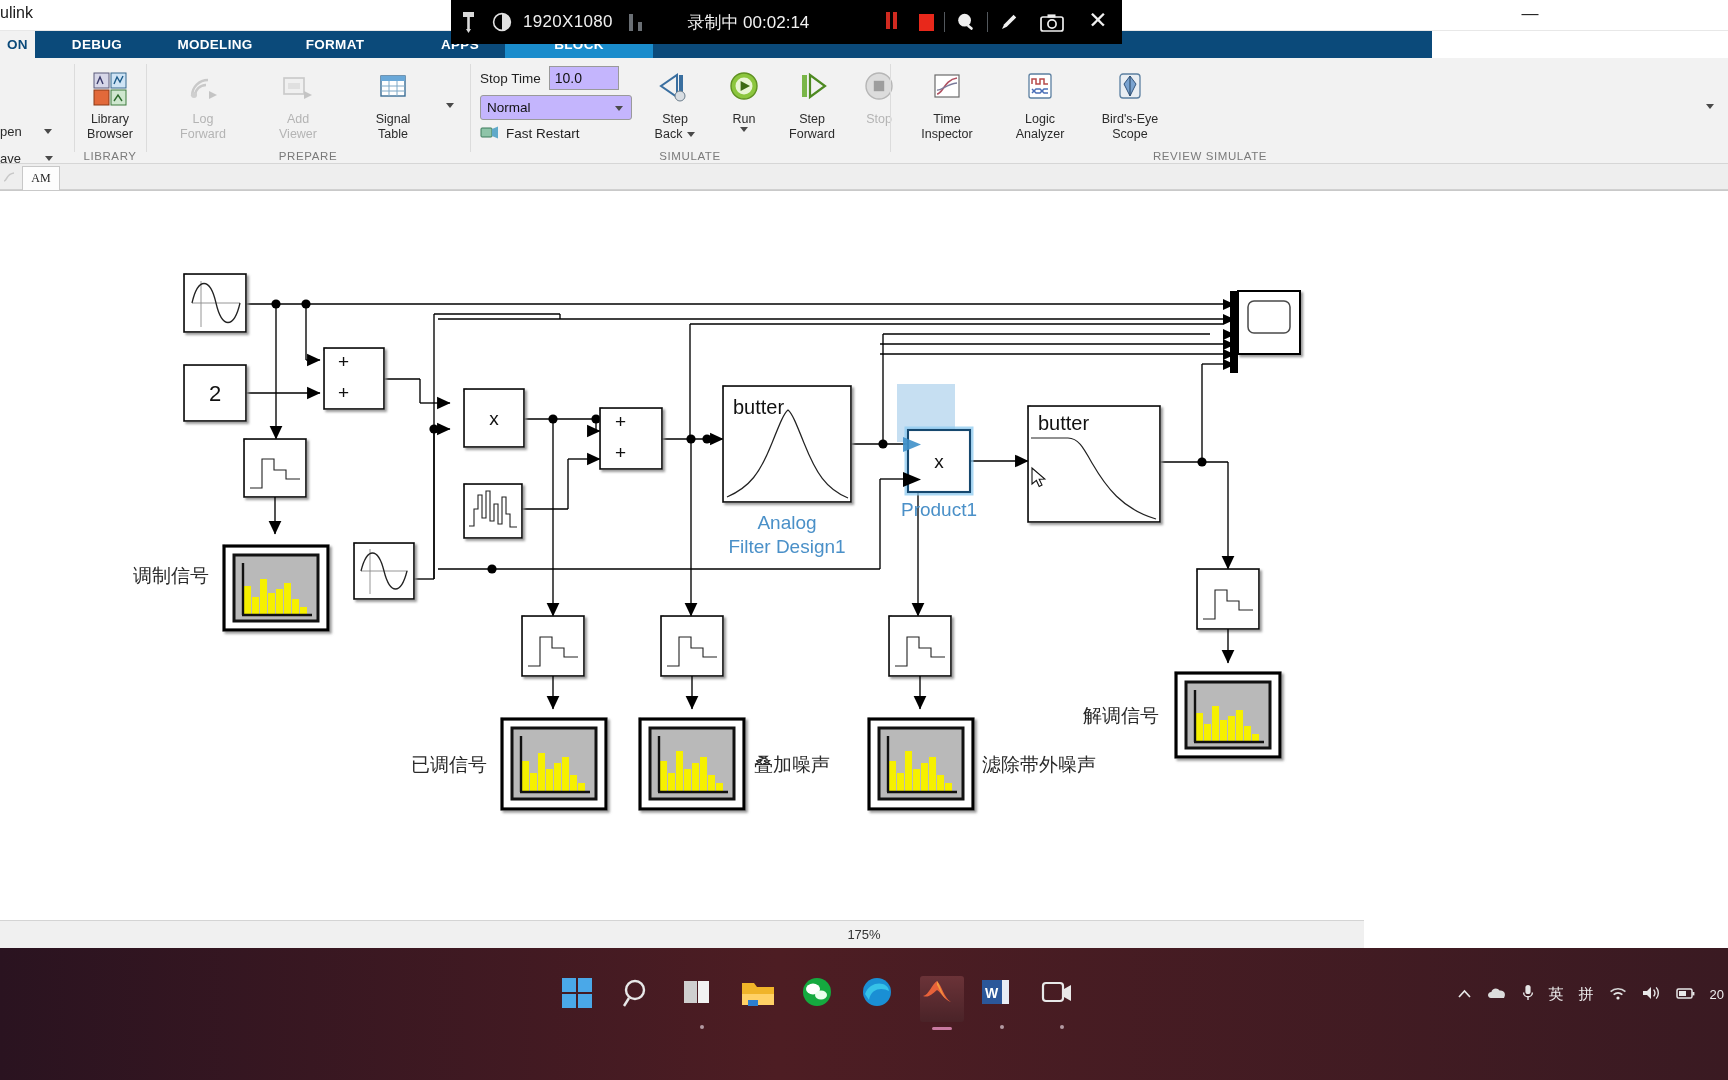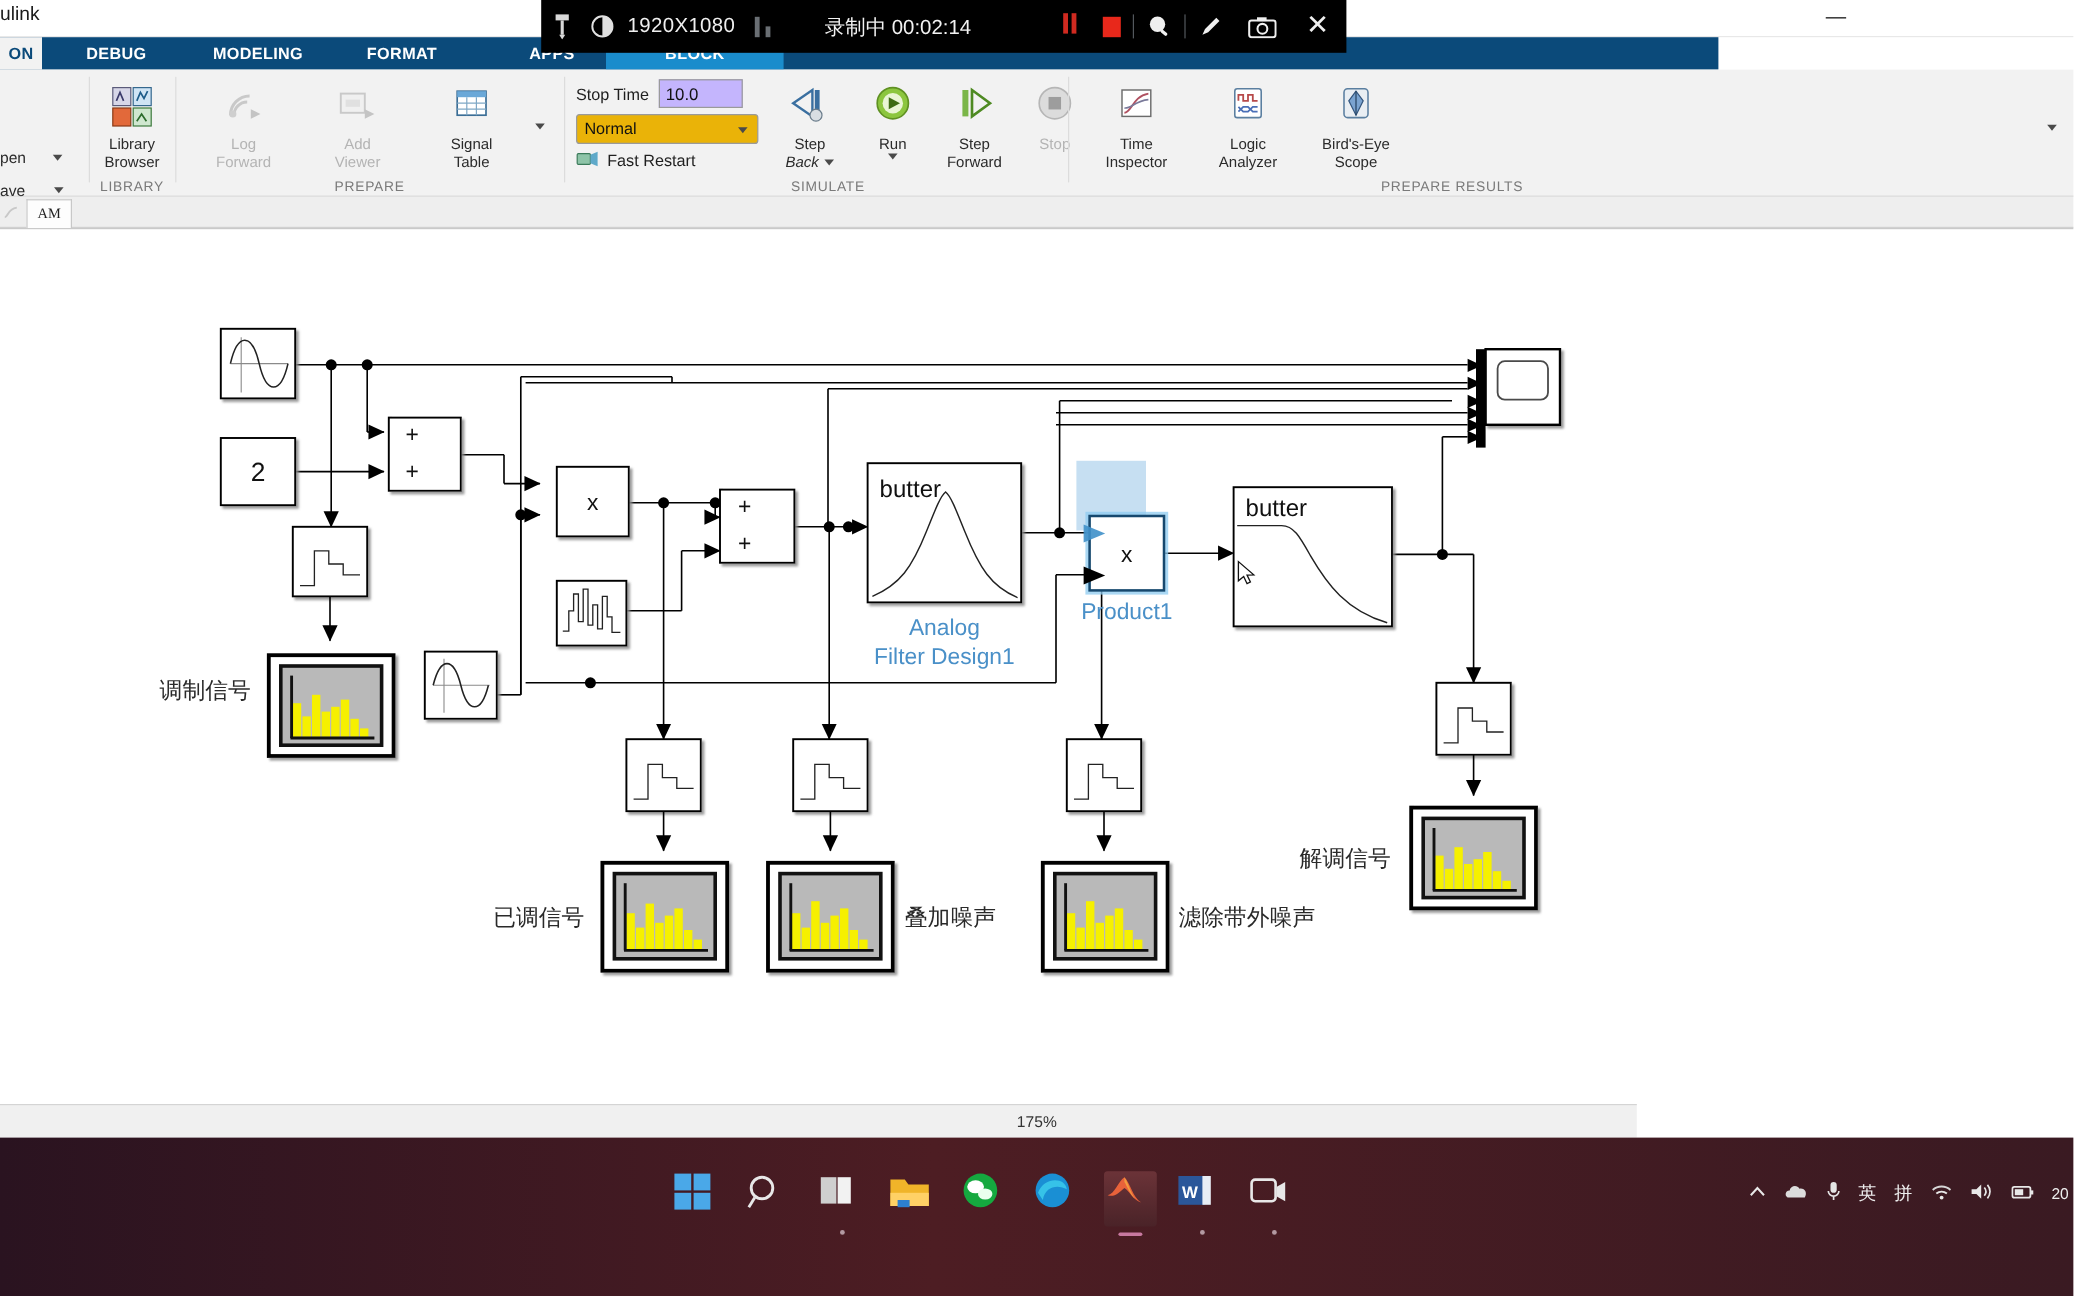--- a/index.html
+++ b/index.html
@@ -91,21 +91,21 @@
 
   .stoptime-row {
     position: absolute; display: flex; align-items: center; gap: 8px;
   }
   .lbl-small { font-size: 13.5px; color: #1f1f1f; }
   .txtinput {
     width: 70px; height: 24px; background: #c4b5fd; border: 1px solid #9a9a9a;
     font-size: 14px; color: #111; padding: 0 5px; line-height: 22px;
   }
   .selectbox {
-    position: absolute; width: 152px; height: 25px; background: #eab308;
+    position: absolute; width: 152px; height: 25px; background: #c4b5fd;
     border: 1px solid #9a9a9a; border-radius: 3px; font-size: 13.5px; color: #111;
     padding: 0 6px; line-height: 23px; display: flex; align-items: center;
   }
   .selectbox .cv { position: absolute; right: 8px; top: 10px; }
   .fastrestart { position: absolute; display: flex; align-items: center; gap: 7px; font-size: 13.5px; color: #1f1f1f; }
 
   .tab-strip {
     position: absolute; left: 0; top: 164px; width: 1728px; height: 26px;
     background: #eeeeee; border-bottom: 1px solid #d0d0d0;
   }
@@ -343,21 +343,21 @@
         <span>Fast Restart</span>
       </div>
 
       <div class="btn-big dim" style="left:168px;top:12px;">
         <svg width="40" height="38" viewBox="0 0 40 38">
           <polygon points="22,5 22,27 6,16" fill="none" stroke="#3a6fa0" stroke-width="2"></polygon>
           <rect x="24" y="5" width="4" height="22" fill="#3a6fa0"></rect>
           <circle cx="25" cy="26" r="5" fill="#d8dde2" stroke="#6b7d8c"></circle>
         </svg>
         <div class="lbl" style="color:#2b2b2b;">Step</div>
-        <div style="display:flex;align-items:center;justify-content:center;gap:5px;font-style:italic;">
+        <div style="display:flex;align-items:center;justify-content:center;gap:5px;">
           <span class="lbl" style="color:#2b2b2b;">Back</span>
           <span class="caret"></span>
         </div>
       </div>
 
       <div class="btn-big" style="left:237px;top:12px;">
         <svg width="38" height="38" viewBox="0 0 38 38">
           <circle cx="19" cy="16" r="13" fill="#8cc63e" stroke="#5f9122" stroke-width="1.4"></circle>
           <circle cx="19" cy="16" r="8.5" fill="#e9f5d4"></circle>
           <polygon points="15.6,11 25,16 15.6,21" fill="#3d6b12"></polygon>
@@ -412,21 +412,21 @@
       </div>
       <div class="btn-big" style="left:203px;top:12px;">
         <svg width="38" height="38" viewBox="0 0 38 38">
           <rect x="9" y="4" width="20" height="24" rx="3" fill="#e9eef3" stroke="#5b7fa0" stroke-width="1.3"></rect>
           <path d="M19 6 L13 14 L19 26 L25 14 Z" fill="#7aa3d0" stroke="#33557d"></path>
           <line x1="19" y1="6" x2="19" y2="26" stroke="#23405f"></line>
         </svg>
         <div class="lbl">Bird's-Eye</div>
         <div class="lbl">Scope</div>
       </div>
-      <div class="rgroup-label" style="left:170px;width:300px;">PREPARE RESULTS</div>
+      <div class="rgroup-label" style="left:170px;width:300px;">REVIEW SIMULATE</div>
     </div>
 
     <div style="position:absolute;right:14px;top:46px;" class="caret"></div>
   </div>
 
   <div class="tab-strip">
     <div style="position:absolute;left:2px;top:6px;width:14px;height:14px;">
       <svg width="14" height="14" viewBox="0 0 14 14">
           <path d="M2 11 C5 11 4 4 12 3" fill="none" stroke="#c8c8c8" stroke-width="1.6"></path>
         </svg>

